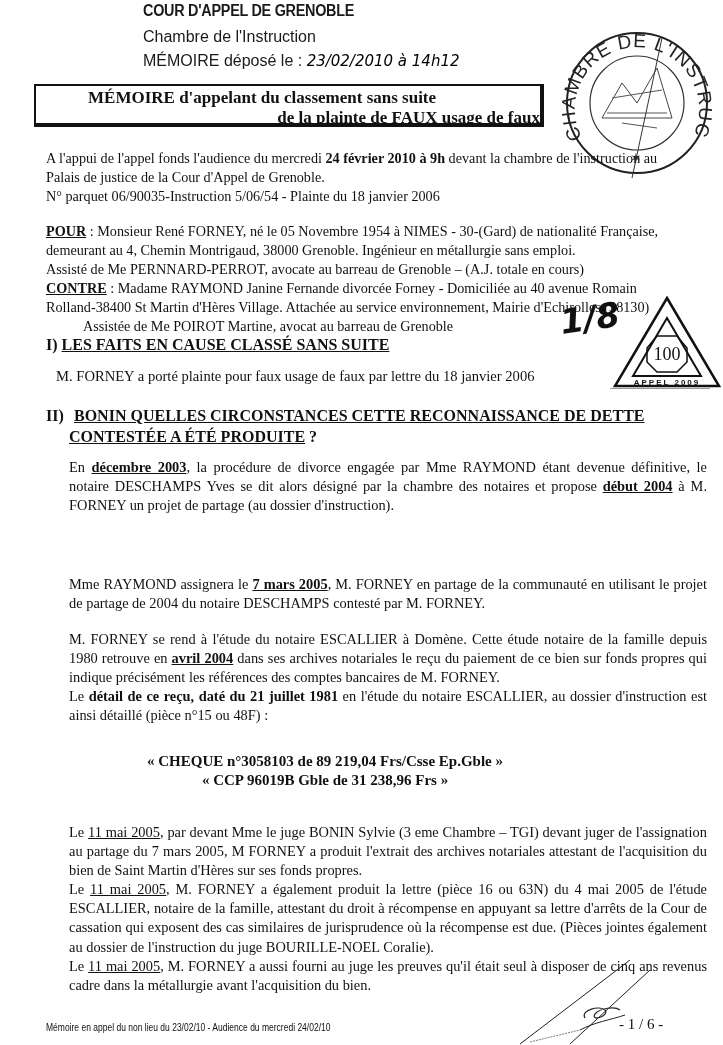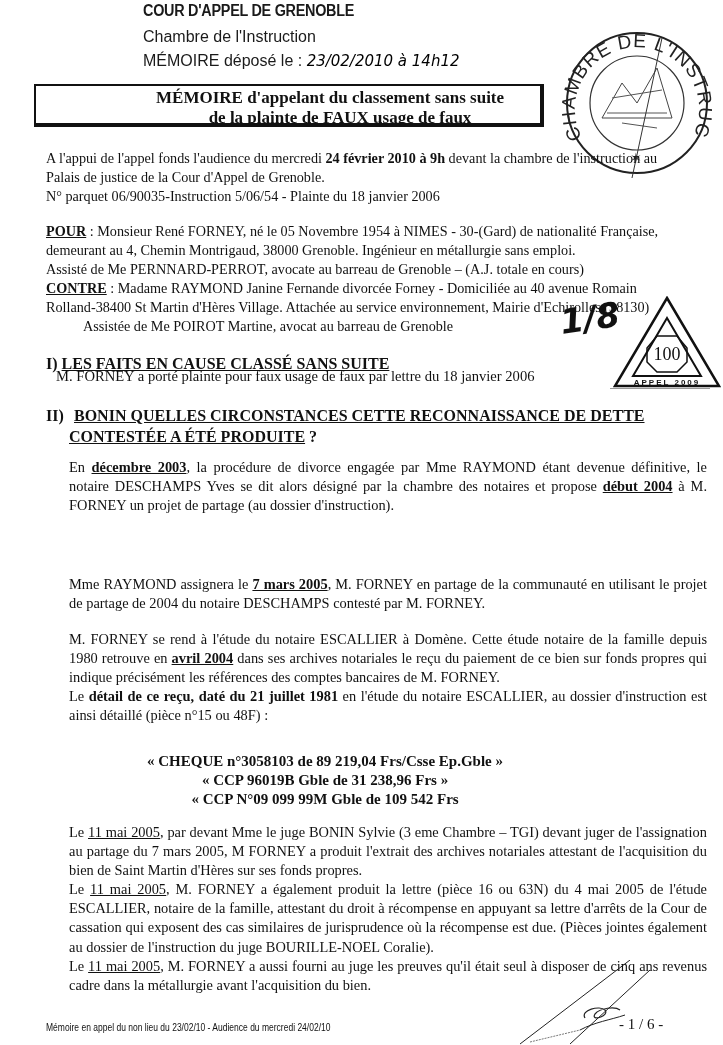--- a/index.html
+++ b/index.html
@@ -11,40 +11,40 @@
   .hdr2 { top:28px; font-size:16px; }
   .hdr3 { top:52px; font-size:16px; }
   .handwrite { font-family:"DejaVu Sans", sans-serif; font-style:italic; font-size:15px; color:#000000; }
   .titlebox { left:34px; top:84px; width:510px; height:43px; border:2px solid #111;
               border-right-width:4px; border-bottom-width:4px; text-align:center;
               font-weight:bold; font-size:17px; line-height:20px; padding-top:2px; box-sizing:border-box; }
   .p { left:46px; font-size:14.2px; line-height:18.8px; }
   .body { left:69px; width:638px; font-size:14.4px; line-height:19.1px; text-align:justify; }
   .u { text-decoration:underline; }
   .b { font-weight:bold; }
-  .h1 { left:46px; font-size:16px; font-weight:bold;margin-top:19px; }
+  .h1 { left:46px; font-size:16px; font-weight:bold; }
   .h2 { left:46px; font-size:16px; font-weight:bold; line-height:21px; }
   .cheque { left:147px; font-size:15px; font-weight:bold; line-height:19px; }
   .footer { left:46px; top:1022px; font-family:"Liberation Sans", sans-serif; font-size:10px; transform:scaleX(0.85); transform-origin:left; }
   .pagenum { left:619px; top:1016px; font-size:15px; }
   .gray-line { background:#999; height:1px; }
 </style>
 </head>
 <body>
 
 <div class="abs hdr hdr1">COUR D'APPEL DE GRENOBLE</div>
 <div class="abs hdr hdr2">Chambre de l'Instruction</div>
 <div class="abs hdr hdr3">
   <span>MÉMOIRE déposé le :</span>
   <span class="handwrite">23/02/2010 à 14h12</span>
 </div>
 
 <div class="abs titlebox">
-  <div style="padding-left:120px;text-align:left;">MÉMOIRE d'appelant du classement sans suite</div>
-  <div style="padding-left:104px;text-align:center;">de la plainte de FAUX usage de faux</div>
+  <div style="padding-left:52px;text-align:left;">MÉMOIRE d'appelant du classement sans suite</div>
+  <div style="padding-left:104px;text-align:right;">de la plainte de FAUX usage de faux</div>
 </div>
 
 <div class="abs" style="left:562px;top:28px;width:150px;height:150px;">
   <svg width="150" height="150" viewBox="0 0 150 150">
     <circle cx="75" cy="75" r="70" fill="none" stroke="#222" stroke-width="2"></circle>
     <circle cx="75" cy="75" r="47" fill="none" stroke="#333" stroke-width="1.2"></circle>
     <defs>
         <path id="sealArc" d="M 20 110 A 62 62 0 1 1 130 110"></path>
       </defs>
     <text font-family="Liberation Sans, sans-serif" font-size="19" fill="#222" letter-spacing="1">
@@ -109,21 +109,20 @@
 </div>
 
 <div class="abs body" style="top:630px;">
   <span>M. FORNEY se rend à l'étude du notaire ESCALLIER à Domène. Cette étude notaire de la famille depuis 1980 retrouve en </span><span class="b u">avril 2004</span><span> dans ses archives notariales le reçu du paiement de ce bien sur fonds propres qui indique précisément les références des comptes bancaires de M. FORNEY.</span>
   <br><span>Le </span><span class="b">détail de ce reçu, daté du 21 juillet 1981</span><span> en l'étude du notaire ESCALLIER, au dossier d'instruction  est ainsi détaillé (pièce n°15 ou 48F) :</span>
 </div>
 
 <div class="abs cheque" style="top:752px;text-align:center;">
   <div>« CHEQUE n°3058103 de 89 219,04 Frs/Csse Ep.Gble »</div>
   <div>« CCP 96019B Gble de 31 238,96 Frs »</div>
-  <div>« CCP N°09 099 99M Gble de 109 542 Frs</div>
 </div>
 
 <div class="abs body" style="top:823px;">
   <span>Le </span><span class="u">11 mai 2005</span><span>, par devant Mme le juge BONIN Sylvie (3 eme Chambre – TGI) devant juger de l'assignation au partage du 7 mars 2005, M FORNEY a produit l'extrait des archives notariales attestant  de l'acquisition du bien de Saint Martin d'Hères sur ses fonds propres.</span>
   <br><span>Le </span><span class="u">11 mai 2005</span><span>, M. FORNEY a également produit la lettre (pièce 16 ou 63N) du 4 mai 2005 de l'étude ESCALLIER, notaire de la famille, attestant du droit à récompense en appuyant sa lettre d'arrêts de la Cour de cassation qui exposent des cas similaires de jurisprudence où la récompense est due. (Pièces jointes également au dossier de l'instruction du juge BOURILLE-NOEL Coralie).</span>
   <br><span>Le </span><span class="u">11 mai 2005</span><span>, M. FORNEY a aussi fourni au juge les preuves qu'il était seul à disposer de cinq ans revenus cadre dans la métallurgie avant l'acquisition du bien.</span>
 </div>
 
 <div class="abs" style="left:510px;top:960px;width:140px;height:85px;">
   <svg width="140" height="85" viewBox="0 0 140 85">

